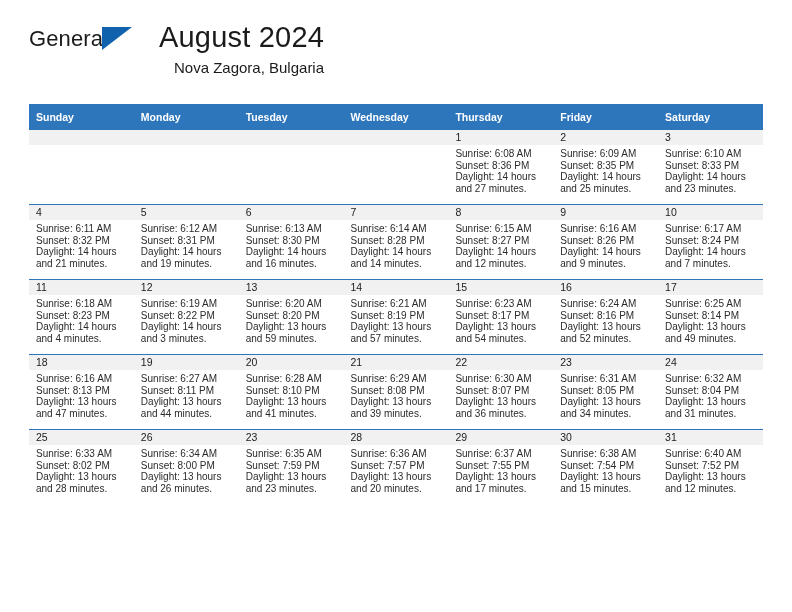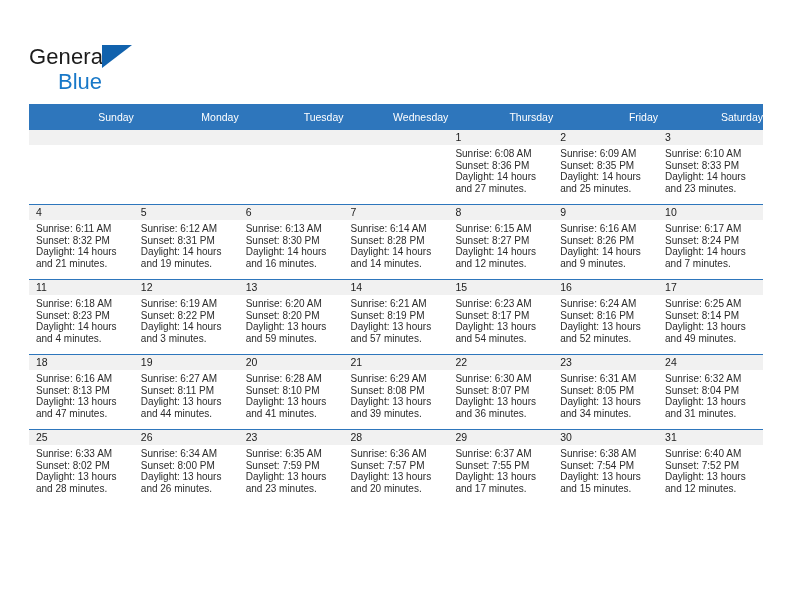--- a/index.html
+++ b/index.html
@@ -25,21 +25,20 @@
   .header {
     position: absolute;
     left: 0;
     right: 0;
     top: 0;
     height: 100px;
     padding: 0 29px;
     box-sizing: border-box;
     display: flex;
     align-items: flex-start;
-    margin-top: 18px;
   }
 
   .brand {
     margin-top: 28px;
     position: relative;
     width: 130px;
     height: 52px;
   }
   .brand-general {
     font-size: 22px;
@@ -93,22 +92,22 @@
     top: 104px;
     width: 734px;
     border-collapse: collapse;
     table-layout: fixed;
   }
 
   .calendar th {
     background: #2e76bc;
     color: #ffffff;
     font-size: 10.5px;
-    font-weight: normal;
-    text-align: right;
+    font-weight: bold;
+    text-align: left;
     padding: 6px 0 6px 7px;
     height: 13px;
     border: none;
   }
 
   .calendar td {
     width: 104.85px;
     height: 74px;
     vertical-align: top;
     padding: 0;
@@ -145,23 +144,26 @@
 </head>
 <body>
 
 <div id="page">
 
   <div class="header">
 
     <div class="brand">
       <span class="brand-general">General</span>
       <span class="brand-triangle"></span>
-      <span class="brand-blue">Blue</span>
     </div>
 
+    <div class="titles">
+      <h1 class="cal-title">August 2024</h1>
+      <h2 class="cal-subtitle">Nova Zagora, Bulgaria</h2>
+    </div>
 
   </div>
 
   <table class="calendar">
     <thead>
       <tr id="weekday-row">
           <th>Sunday</th>
           <th>Monday</th>
           <th>Tuesday</th>
           <th>Wednesday</th>

